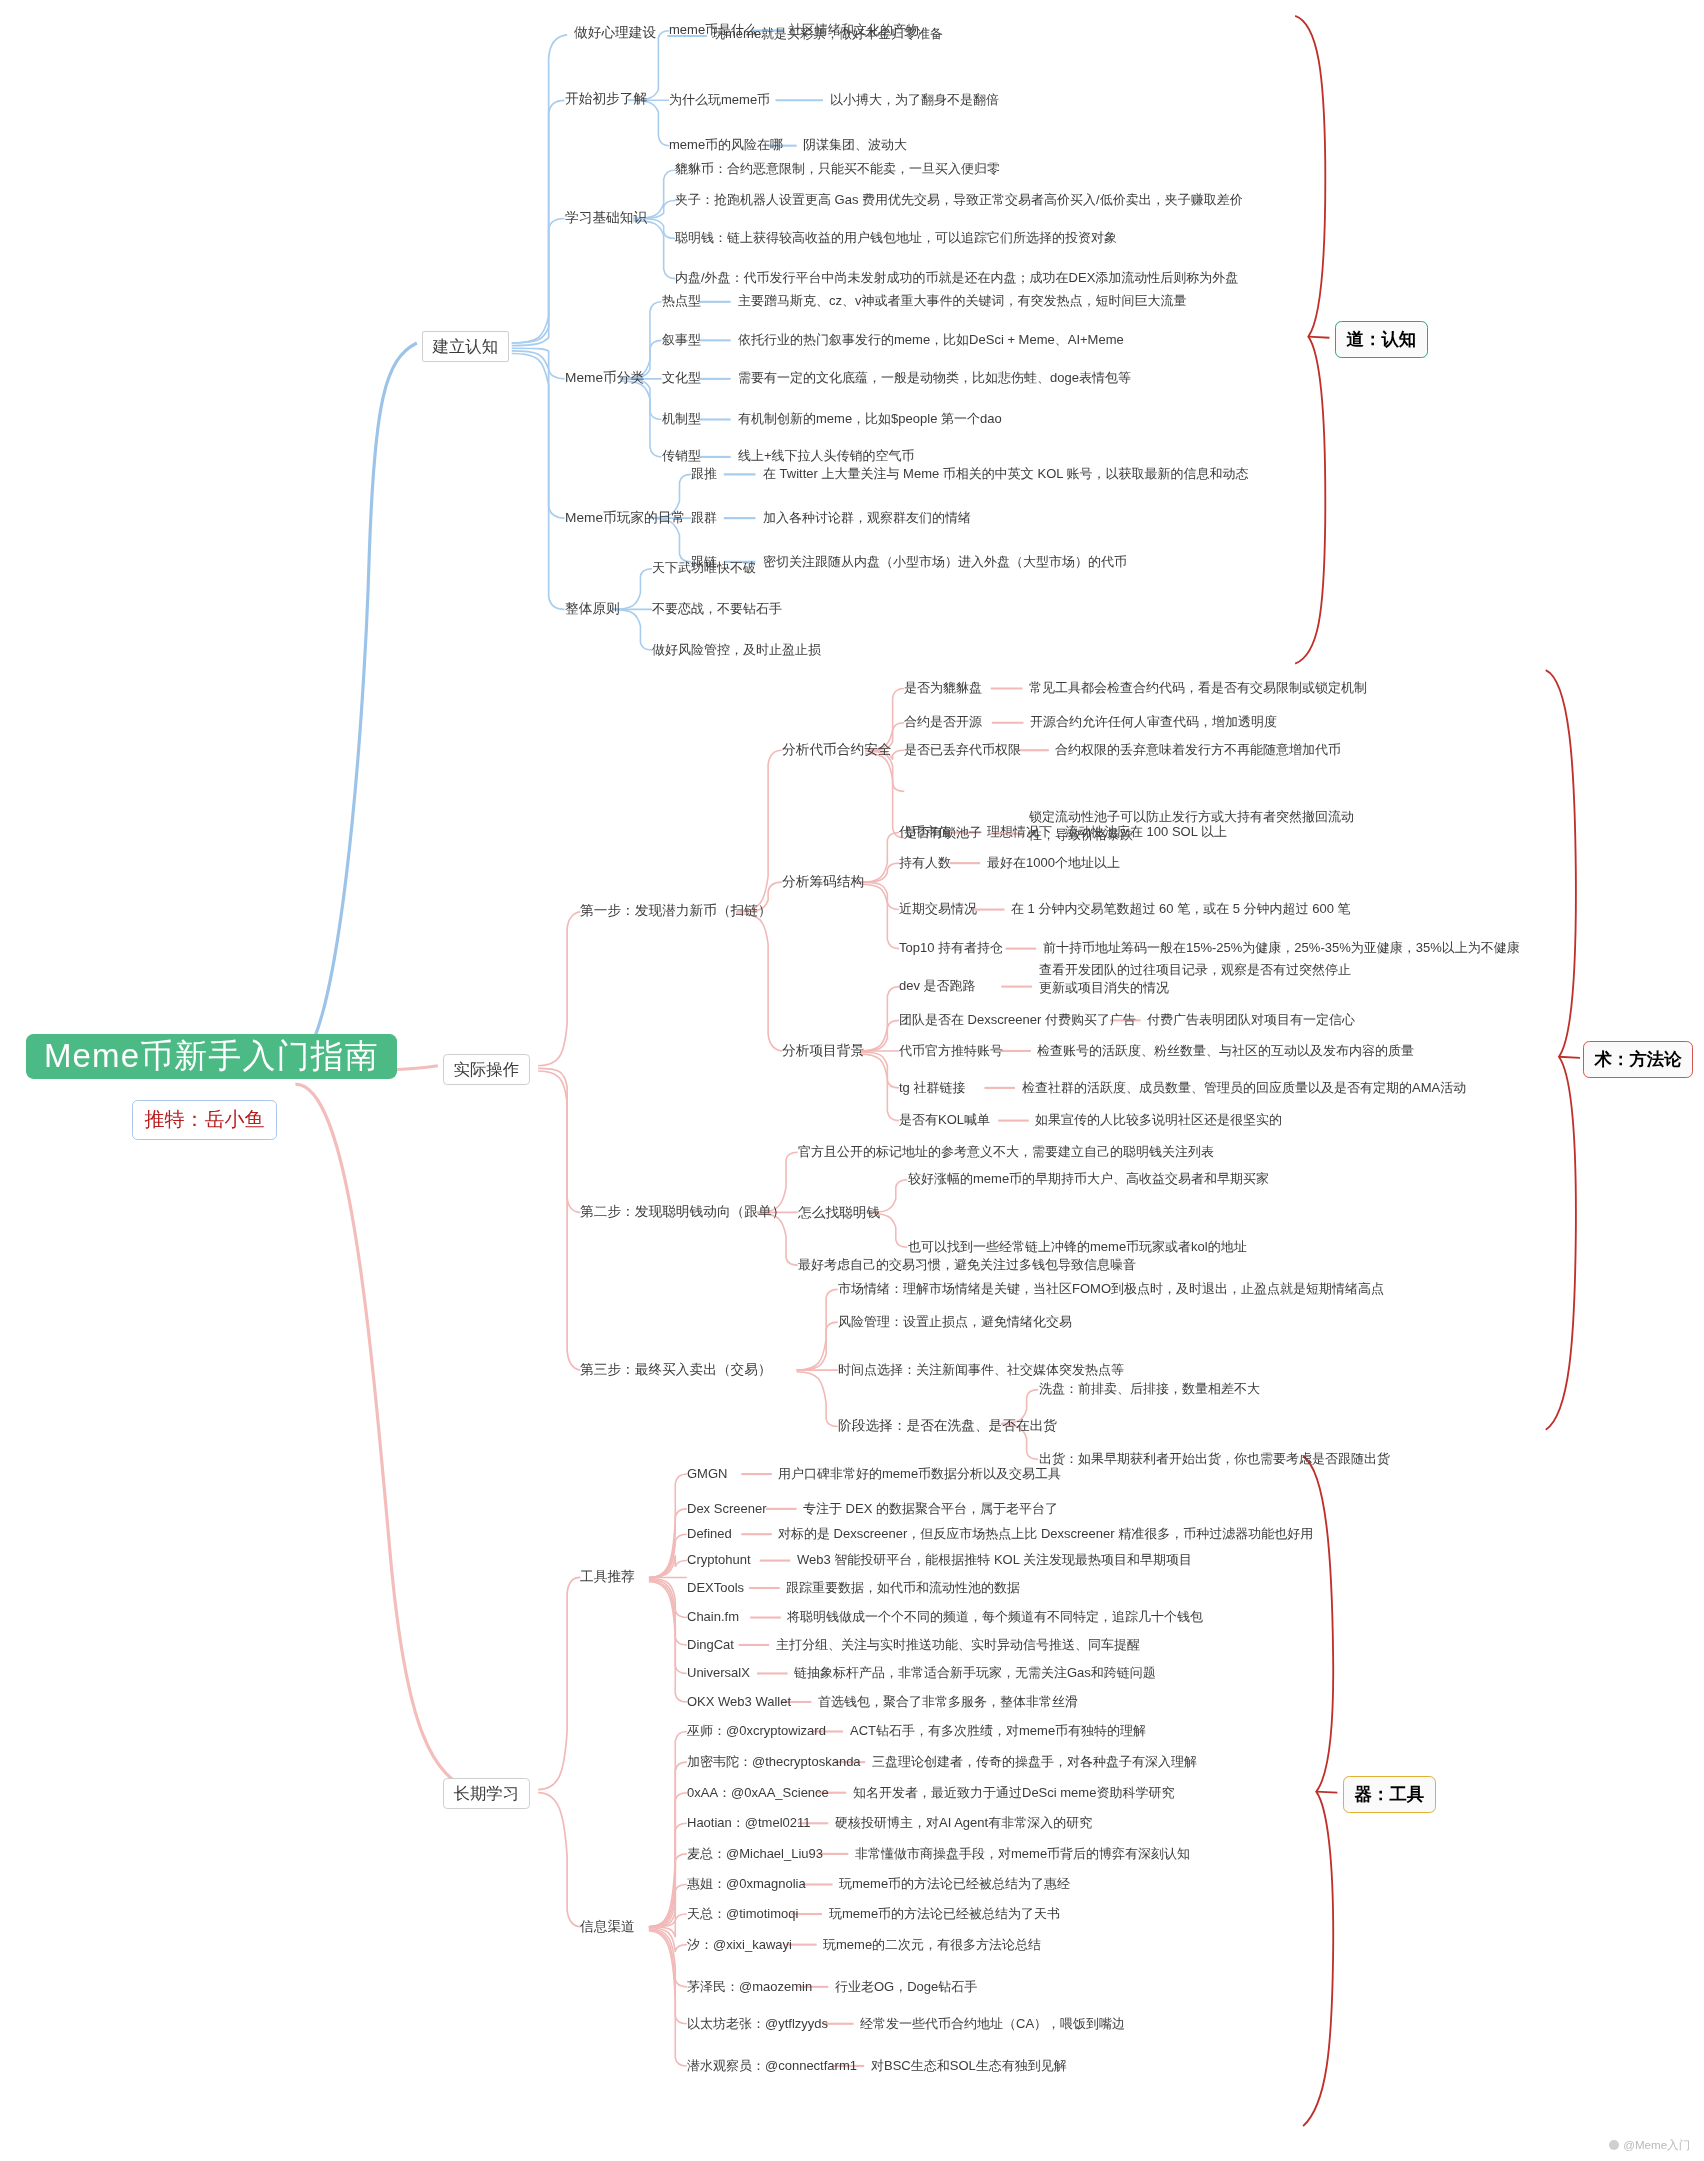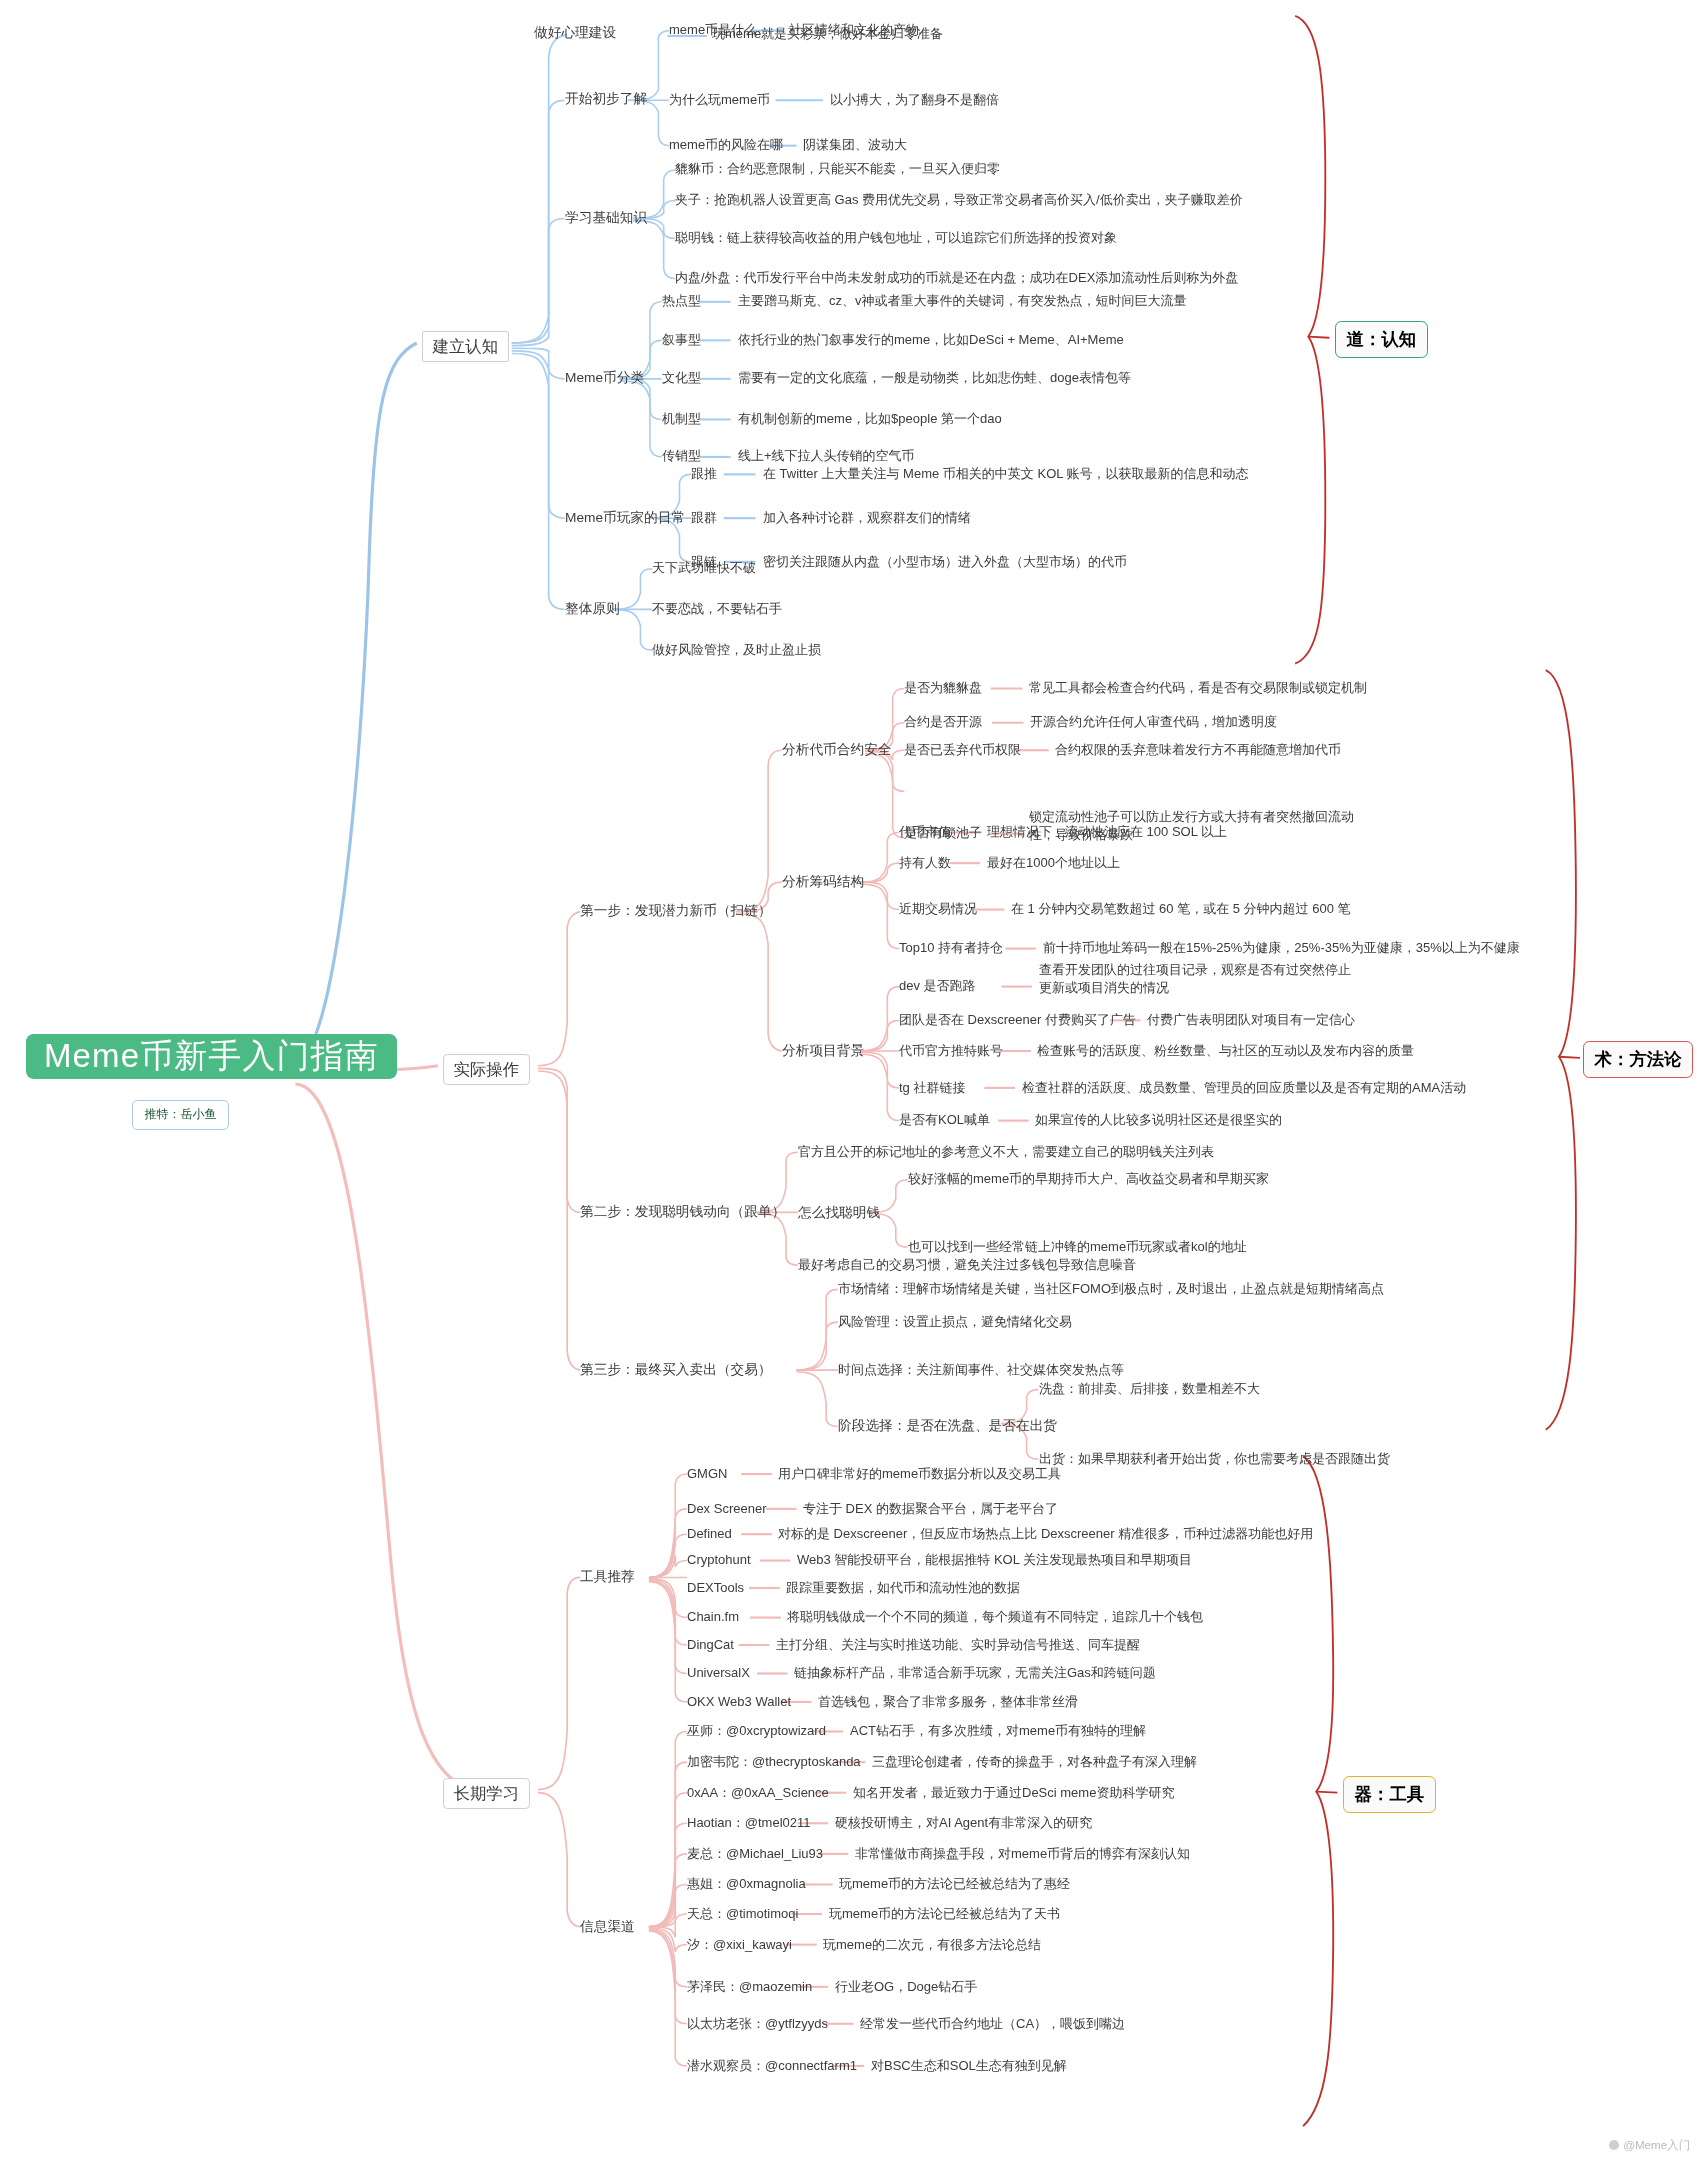--- a/index.html
+++ b/index.html
@@ -14,21 +14,21 @@
   .lvl1-text{font-size:16.4px;color:#3b3b3b;}
   .lvl2-text{font-size:13.7px;color:#3b3b3b;}
   .lvl3-text{font-size:13px;color:#3b3b3b;}
   .wrap{white-space:normal;width:338px;}
   .root{
     position:absolute;background:#4cba84;color:#fff;border-radius:7.4px;
     padding:0 18px;font-size:33px;letter-spacing:1.1px;
   }
   .subtitle{
     position:absolute;border:1.1px solid #a9c8ea;border-radius:5.3px;
-    background:#fff;padding:5.3px 11.6px;font-size:12px;color:#14532d;
+    background:#fff;padding:5.3px 11.6px;font-size:20px;color:#b91c1c;
   }
   .tagbox{
     position:absolute;border-radius:6.3px;background:#fafafa;
     padding:5.3px 10.6px;font-size:17.4px;font-weight:bold;color:#000000;
   }
   .tag-dao{border:1.1px solid #3aa07a;}
   .tag-shu{border:1.1px solid #d9534f;}
   .tag-qi{border:1.1px solid #e0b130;}
   .watermark{
     position:absolute;right:13.7px;bottom:8.4px;font-size:11.6px;color:#b9b9b9;
@@ -258,21 +258,21 @@
   <div class="subtitle" style="left:132px;top:1100px;">推特：岳小鱼</div>
 
   <div class="tagbox tag-dao" style="left:1335px;top:321px;">道：认知</div>
   <div class="tagbox tag-shu" style="left:1583px;top:1041px;">术：方法论</div>
   <div class="tagbox tag-qi" style="left:1343px;top:1776px;">器：工具</div>
 
   <div class="node lvl1-text" style="left:422px;top:331px;border:1.1px solid #cfcfcf;border-radius:2px;padding:3.2px 9.5px;background:#fff;">建立认知</div>
   <div class="node lvl1-text" style="left:443px;top:1054px;border:1.1px solid #cfcfcf;border-radius:4.2px;padding:3.2px 9.5px;background:#fff;">实际操作</div>
   <div class="node lvl1-text" style="left:443px;top:1778px;border:1.1px solid #cfcfcf;border-radius:4.2px;padding:3.2px 9.5px;background:#fff;">长期学习</div>
 
-  <div class="node lvl2-text" style="left:534px;top:24px;">做好心理建设</div>
+  <div class="node lvl2-text" style="left:574px;top:24px;">做好心理建设</div>
   <div class="node lvl3-text" style="left:712px;top:25px;">玩meme就是买彩票，做好本金归零准备</div>
 
   <div class="node lvl2-text" style="left:565px;top:90px;">开始初步了解</div>
   <div class="node lvl3-text" style="left:669px;top:21px;">meme币是什么</div>
   <div class="node lvl3-text" style="left:789px;top:21px;">社区情绪和文化的产物</div>
   <div class="node lvl3-text" style="left:669px;top:91px;">为什么玩meme币</div>
   <div class="node lvl3-text" style="left:830px;top:91px;">以小搏大，为了翻身不是翻倍</div>
   <div class="node lvl3-text" style="left:669px;top:136px;">meme币的风险在哪</div>
   <div class="node lvl3-text" style="left:803px;top:136px;">阴谋集团、波动大</div>
 

